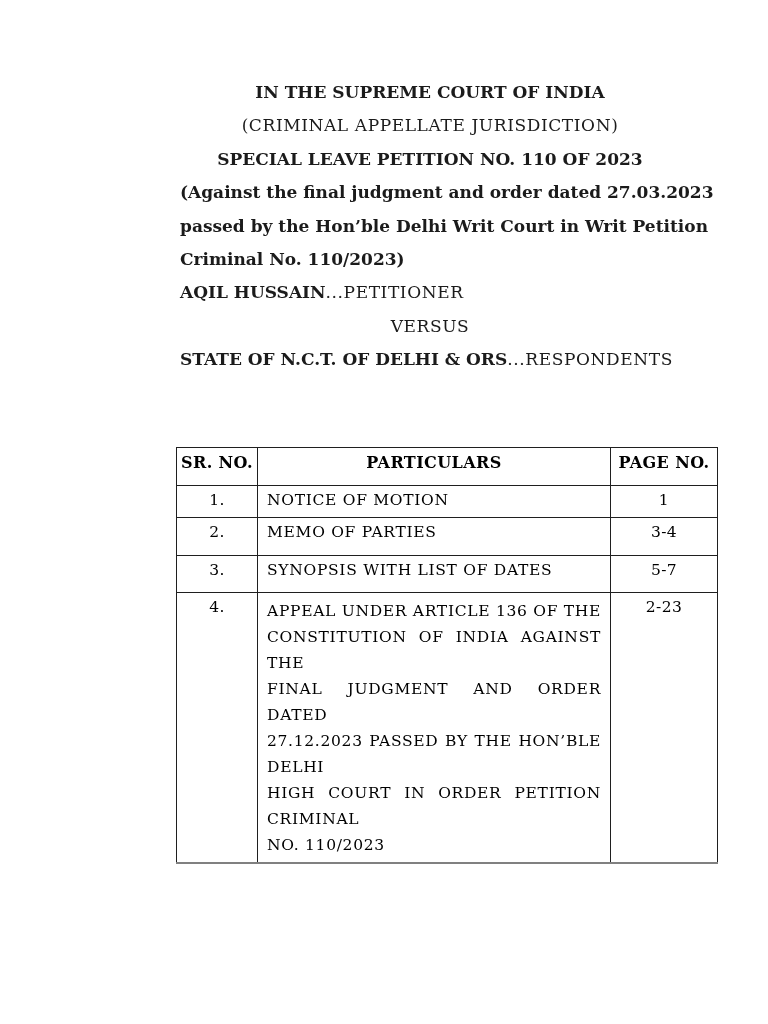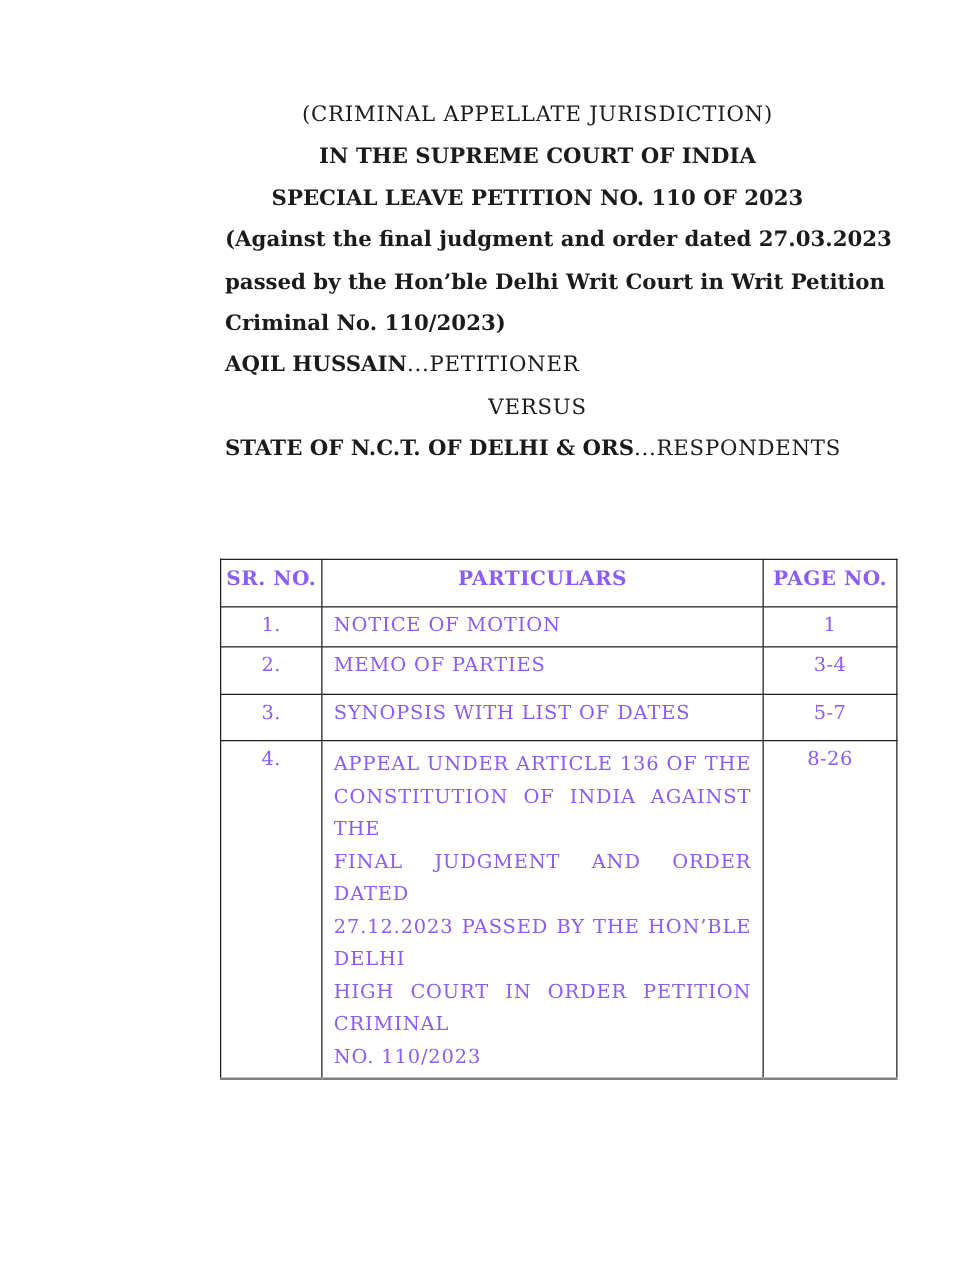--- a/index.html
+++ b/index.html
@@ -51,21 +51,21 @@
   
   .index-table {
     position: absolute;
     left: 176px;
     top: 447px;
     width: 541px;
     height: 396px;
     border-collapse: collapse;
     table-layout: fixed;
     font-size: 15.5px;
-    color: #8b5cf6;
+    color: #000000;
   }
   .index-table col.c-sr   { width: 81px; }
   .index-table col.c-part { width: 353px; }
   .index-table col.c-page { width: 107px; }
   .index-table th, .index-table td {
     border: 1px solid #1f1f1f;
     vertical-align: top;
     padding-top: 5px;
     padding-bottom: 4px;
   }
@@ -91,22 +91,22 @@
   tr.r4 { height: 251px; }
   .jline { line-height: 26px; text-align: justify; text-align-last: justify; }
   .jline.last { text-align-last: left; }
 </style>
 </head>
 <body>
 
 <div class="page">
 
   <div class="doc-head">
+    <div class="line center bold">IN THE SUPREME COURT OF INDIA</div>
     <div class="line center ls">(CRIMINAL APPELLATE JURISDICTION)</div>
-    <div class="line center bold">IN THE SUPREME COURT OF INDIA</div>
     <div class="line center bold">SPECIAL LEAVE PETITION NO. 110 OF 2023</div>
 
     <div class="line bold">(Against the final judgment and order dated 27.03.2023</div>
     <div class="line bold">passed by the Hon’ble Delhi Writ Court in Writ Petition</div>
     <div class="line bold">Criminal No. 110/2023)</div>
 
 
     <div class="line party-row">
       <span class="bold">AQIL HUSSAIN</span>
       <span class="ls">...PETITIONER</span>
@@ -153,18 +153,18 @@
       <tr class="r4 r-last">
         <td class="sr-cell">4.</td>
         <td class="part-cell">
           <div class="jline">APPEAL UNDER ARTICLE 136 OF THE</div>
           <div class="jline">CONSTITUTION OF INDIA AGAINST THE</div>
           <div class="jline">FINAL JUDGMENT AND ORDER DATED</div>
           <div class="jline">27.12.2023 PASSED BY THE HON’BLE DELHI</div>
           <div class="jline">HIGH COURT IN ORDER PETITION CRIMINAL</div>
           <div class="jline last">NO. 110/2023</div>
         </td>
-        <td class="page-cell">8-26</td>
+        <td class="page-cell">2-23</td>
       </tr>
     </tbody>
   </table>
 
 </div>
 
 </body></html>

